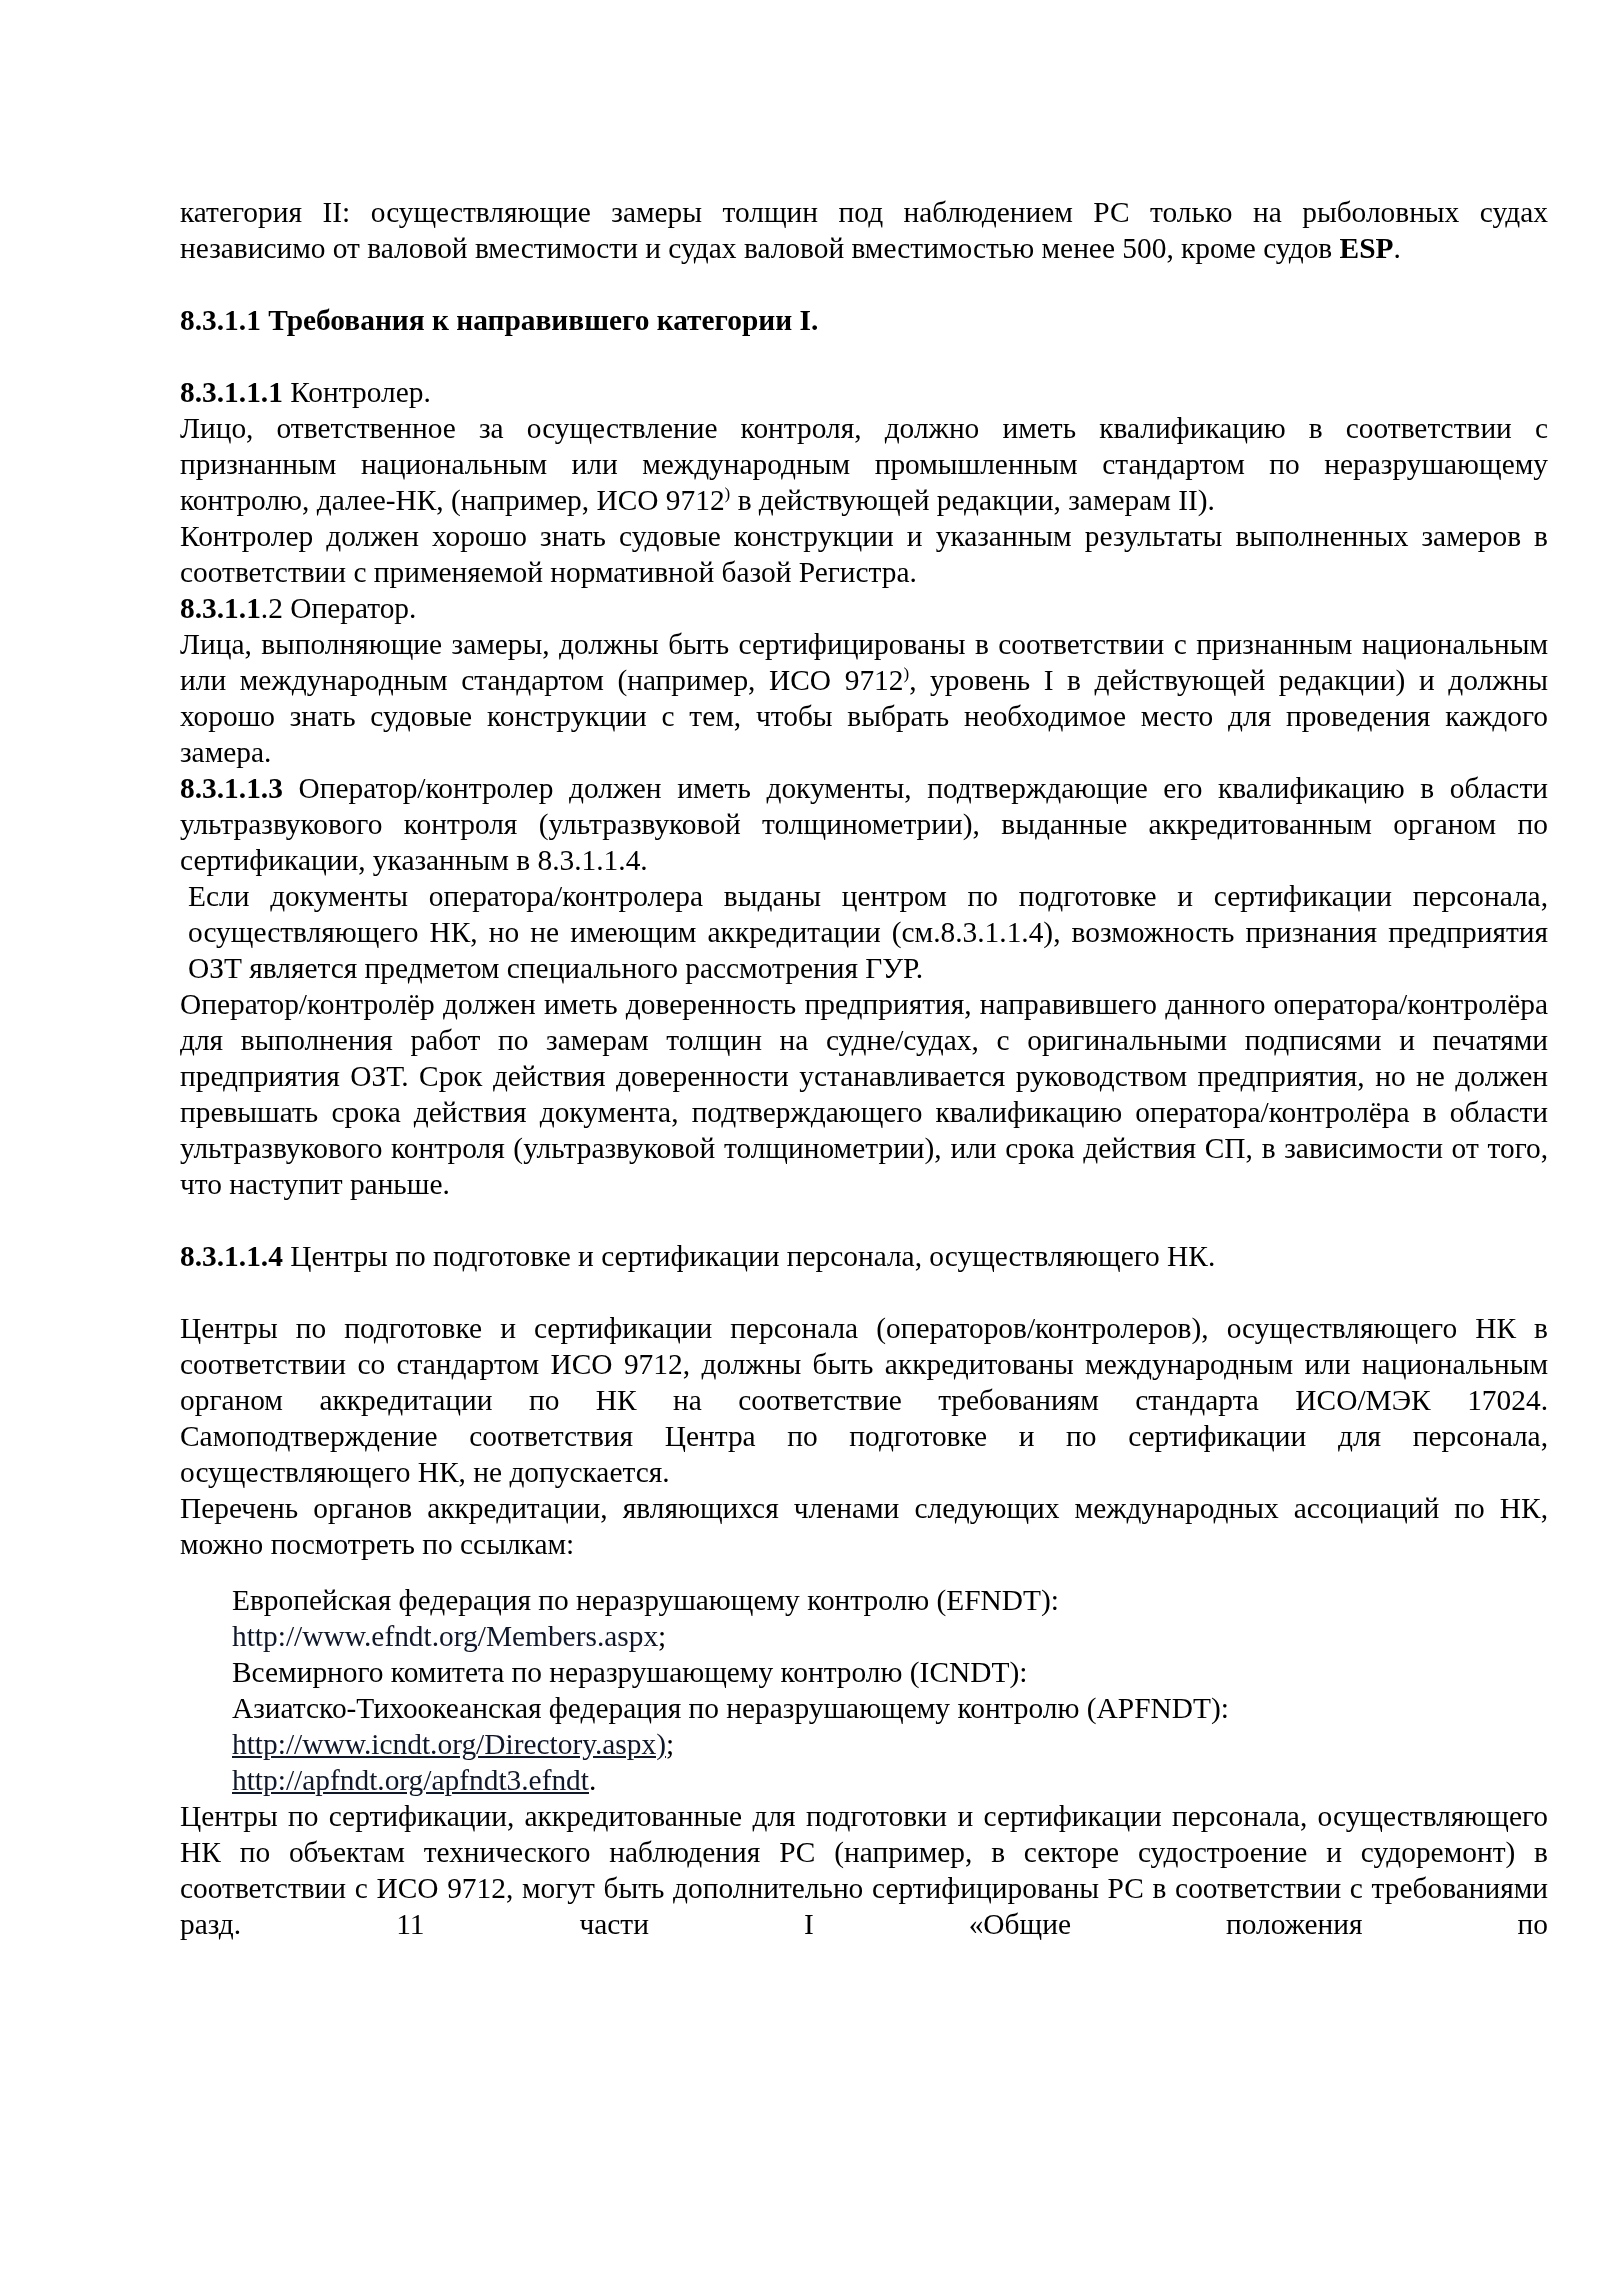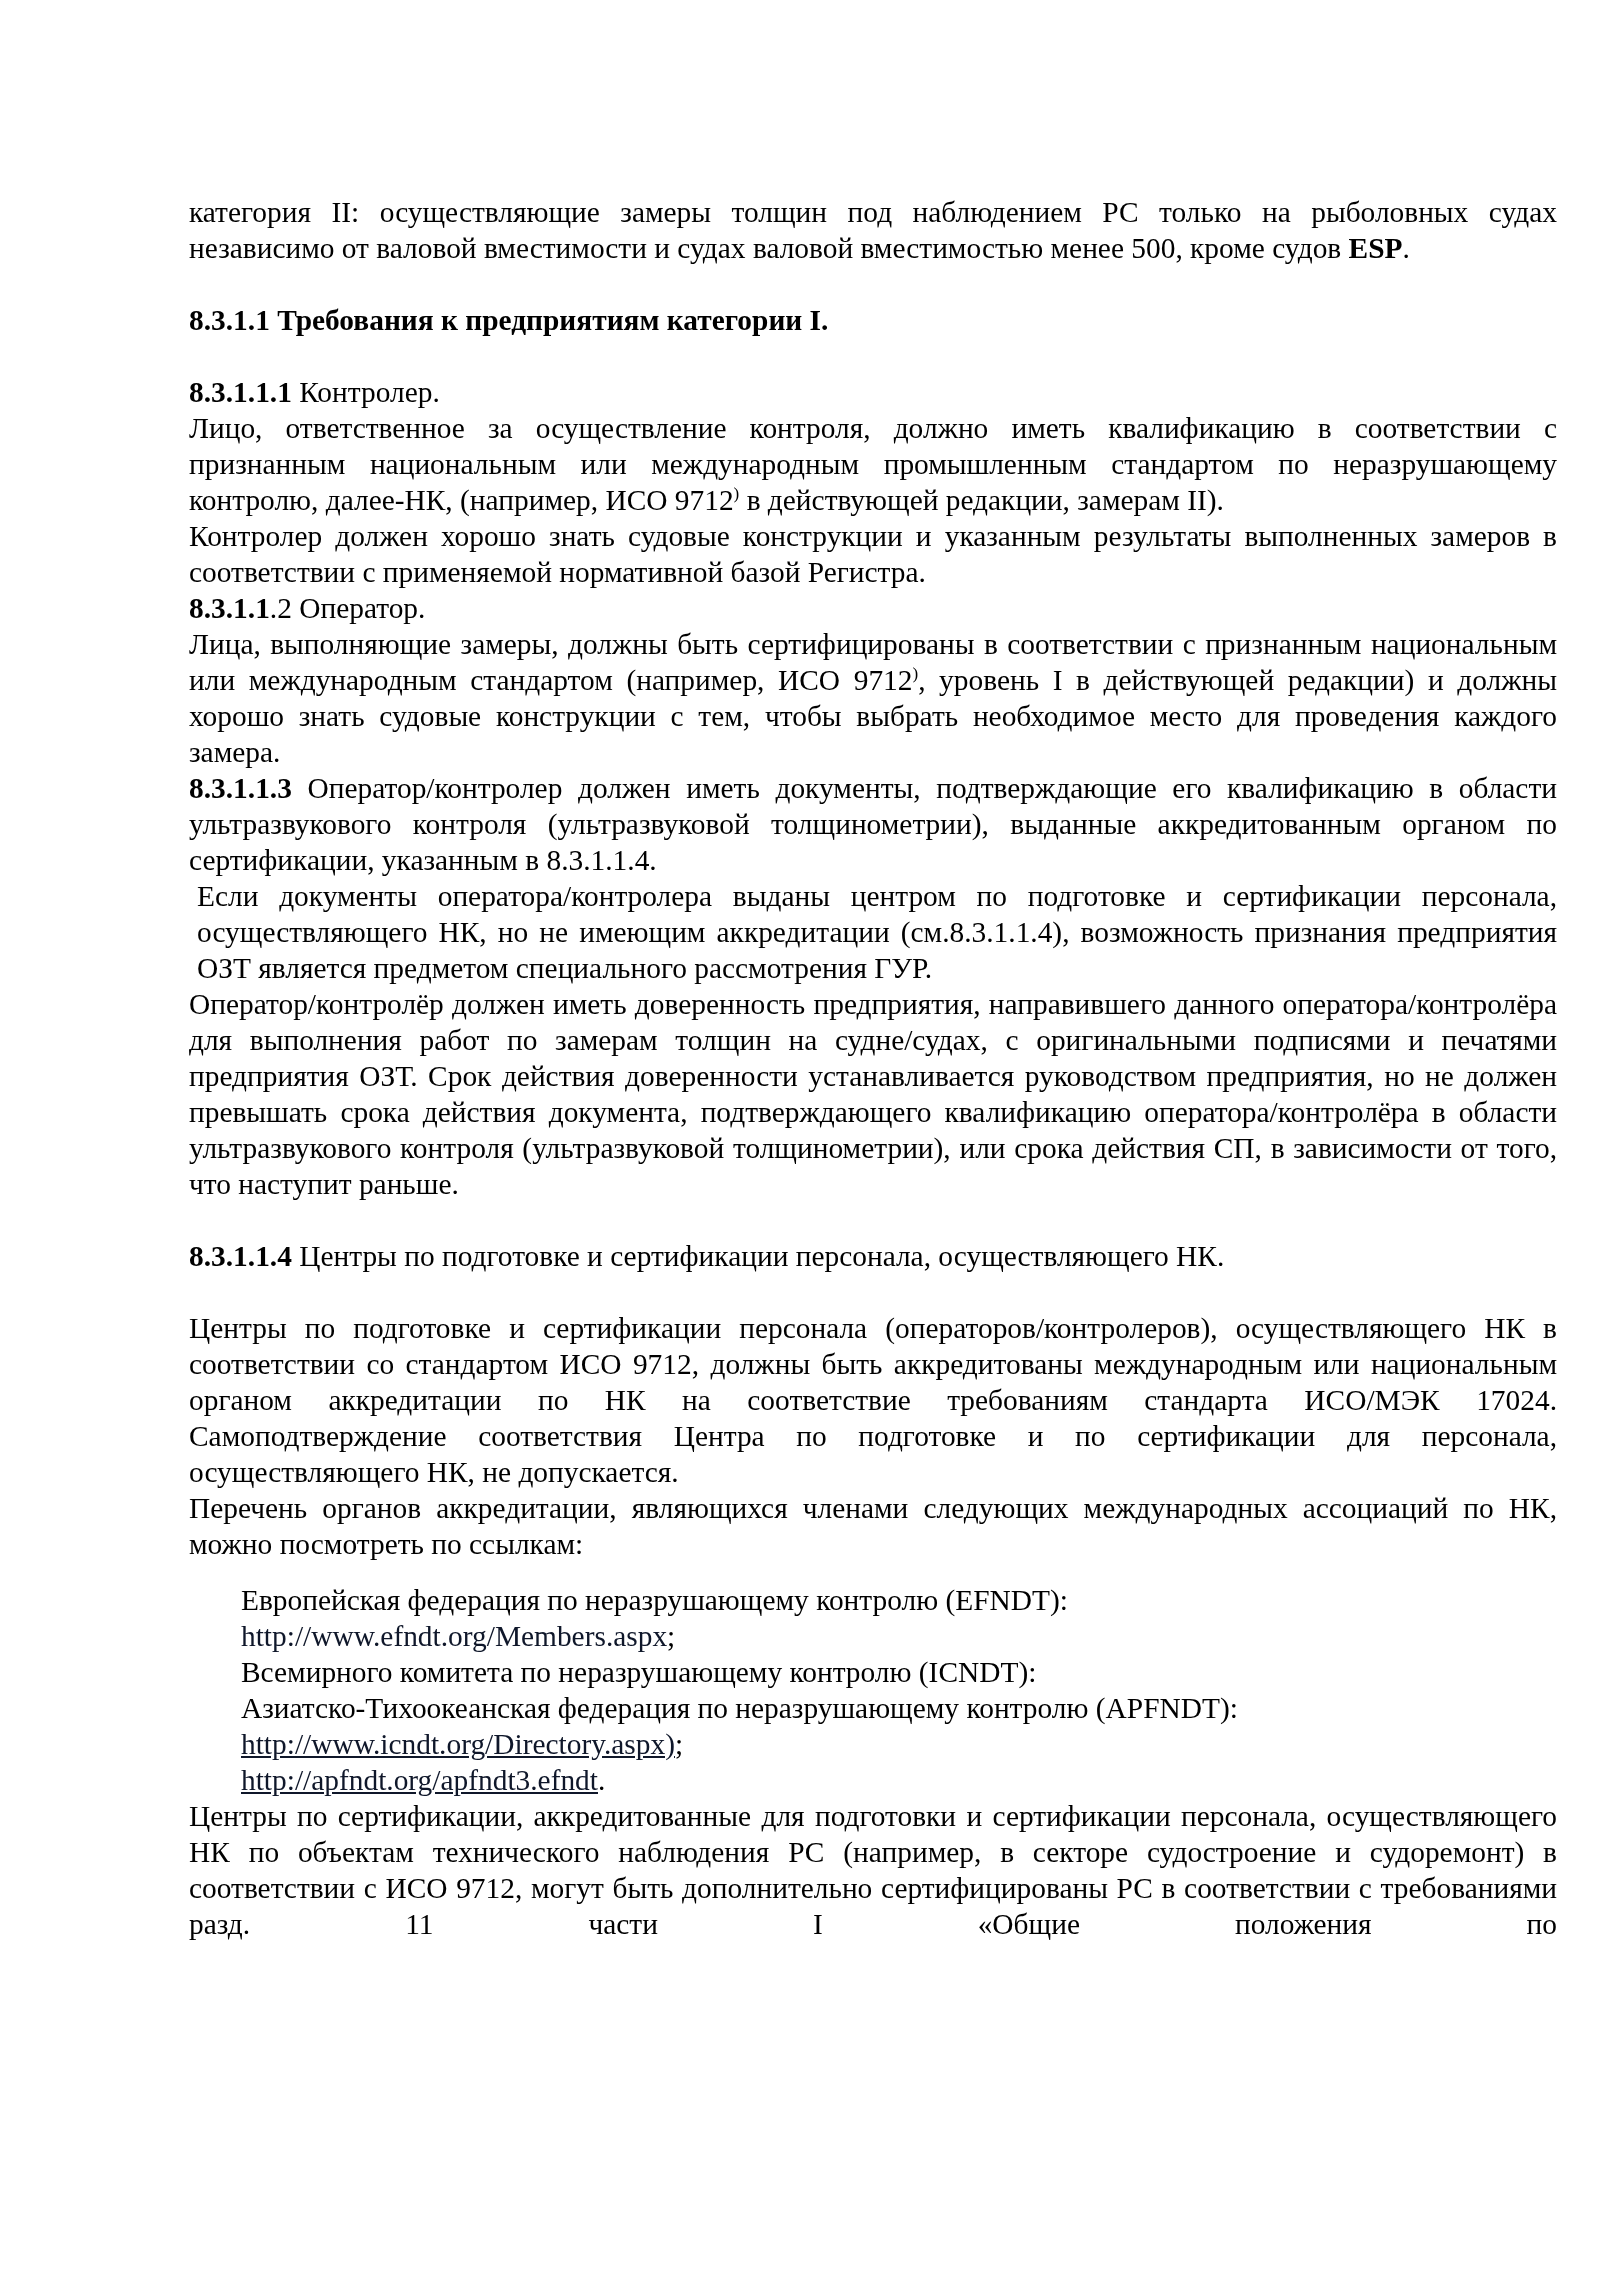--- a/index.html
+++ b/index.html
@@ -1,21 +1,21 @@
 <!DOCTYPE html>
 <html style="font-size:10.5px"><head>
 <meta charset="utf-8">
 <style>
   html, body { margin: 0; padding: 0; background: #ffffff; }
   body {
     width: 1622px; height: 2295px; position: relative; overflow: hidden;
     font-family: "Liberation Serif", serif; color: #000;
   }
   .page {
-    position: absolute; left: 189px; top: 194px; width: 1368px;
+    position: absolute; left: 180px; top: 194px; width: 1368px;
     font-size: 29.4px; line-height: 36px;
   }
   .p { text-align: justify; text-indent: 0; margin: 0; }
   .b { font-weight: bold; }
   .gap { height: 36px; }
   .gap-sm { height: 19.6px; }
   .list { padding-left: 52px; }
   .link { text-decoration: none; color: #0f172a; }
   .link.u { text-decoration: underline; }
   sup { font-size: 17px; line-height: 0; vertical-align: super; }
@@ -25,21 +25,21 @@
 <body>
 
 <div class="page">
 
   <p class="p" style="text-indent:0;">
     <span>категория II: осуществляющие замеры толщин под наблюдением РС только на рыболовных судах независимо от валовой вместимости и судах валовой вместимостью менее 500, кроме судов </span><span class="b">ESP</span><span>.</span>
   </p>
 
   <div class="gap"></div>
 
-  <p class="p b" style="text-indent: 0px;">8.3.1.1 Требования к предприятиям категории I.</p>
+  <p class="p b" style="text-indent: 0px;">8.3.1.1 Требования к направившего категории I.</p>
 
   <div class="gap"></div>
 
   <p class="p" style="text-indent: 0px;">
     <span class="b">8.3.1.1.1</span><span> Контролер.</span>
   </p>
   <p class="p" style="text-indent: 0px;">
     <span>Лицо, ответственное за осуществление контроля, должно иметь квалификацию в соответствии с признанным национальным или международным промышленным стандартом по неразрушающему контролю, далее-НК, (например, ИСО 9712</span><sup>)</sup><span> в действующей редакции, замерам II).</span>
   </p>
   <p class="p" style="text-indent: 0px;">Контролер должен хорошо знать судовые конструкции и указанным результаты выполненных замеров в соответствии с применяемой нормативной базой Регистра.</p>

